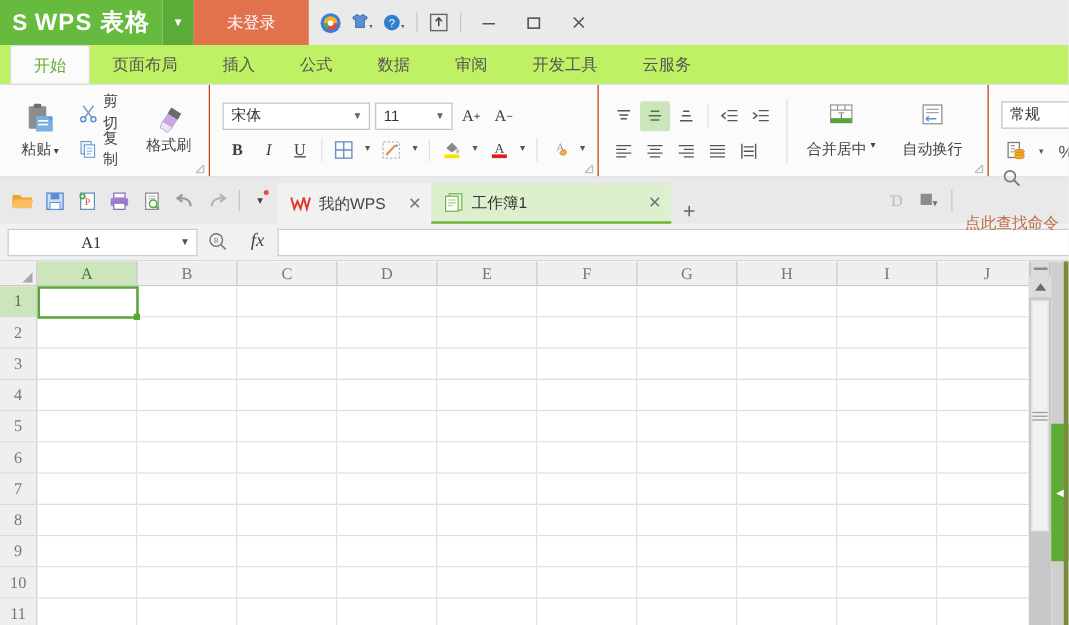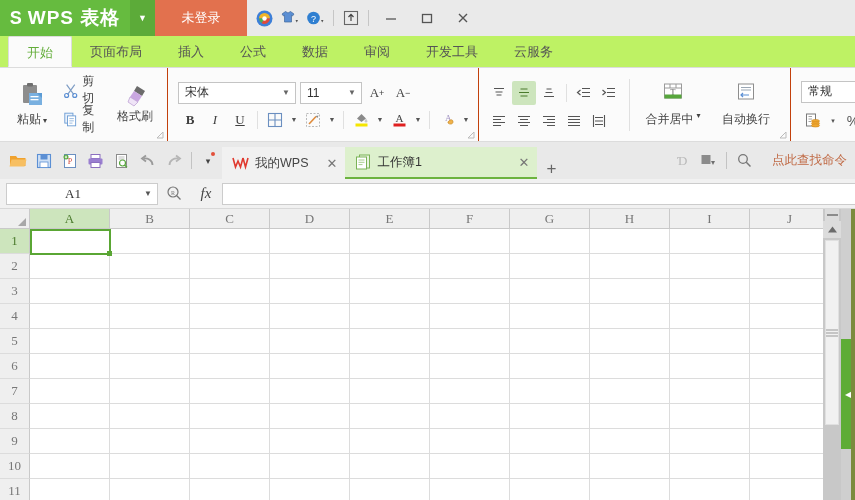--- a/index.html
+++ b/index.html
@@ -115,21 +115,21 @@
   .dtab {
     height:32px; display:flex; align-items:center; gap:6px; padding:0 8px 0 10px;
     font-size:12.5px; color:#444; cursor:pointer; align-self:flex-end; position:relative;
     min-width:110px; background:#f1f1f1;
   }
   .dtab.active { background:#ddf0cd; border-bottom:2px solid #6cb33f; color:#333; }
   .dtab .x { margin-left:auto; font-size:13px; color:#777; padding-left:12px; cursor:pointer;}
   .newtab { width:28px; display:flex; align-items:center; justify-content:center; font-size:17px; color:#666; cursor:pointer; }
   .tabbar-right { margin-left:auto; display:flex; align-items:center; gap:2px; padding-right:8px;}
   .tb-r-ico { width:24px; height:26px; display:flex; align-items:center; justify-content:center; cursor:pointer;}
-  .findcmd { display:flex; align-items:center; gap:20px; font-size:12.5px; color:#c06a45; cursor:pointer; padding-left:4px;}
+  .findcmd { display:flex; align-items:center; gap:20px; font-size:12.5px; color:#c06a45; cursor:pointer; padding-left:4px;flex-direction:column;}
 
   
   .formulabar {
     flex:0 0 30px; height:30px; background:#f1f1f1; display:flex; align-items:center;
     border-bottom:1px solid #d8d8d8;
   }
   .namebox {
     width:152px; height:22px; margin-left:6px; background:#fff; border:1px solid #ccc;
     display:flex; align-items:center; font-size:12px; color:#333;
   }

